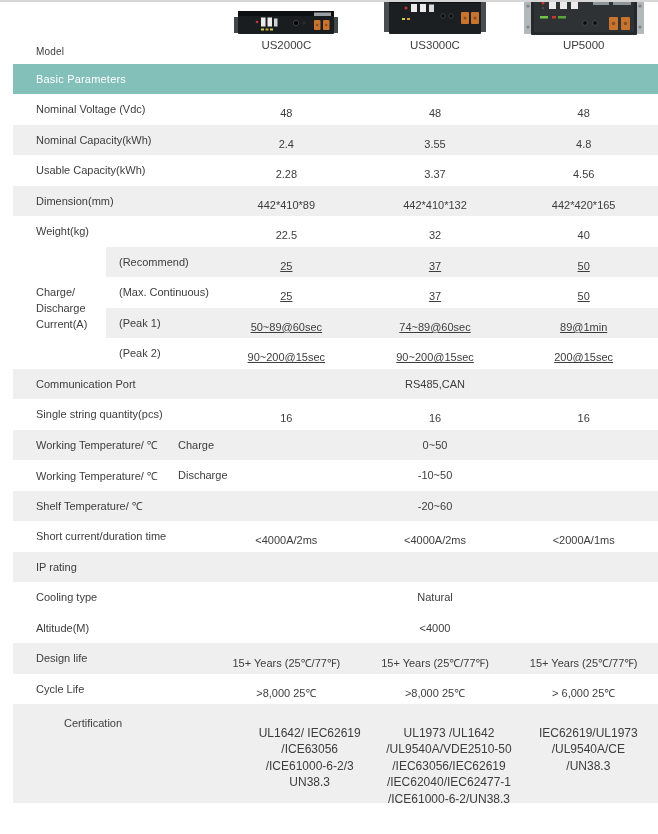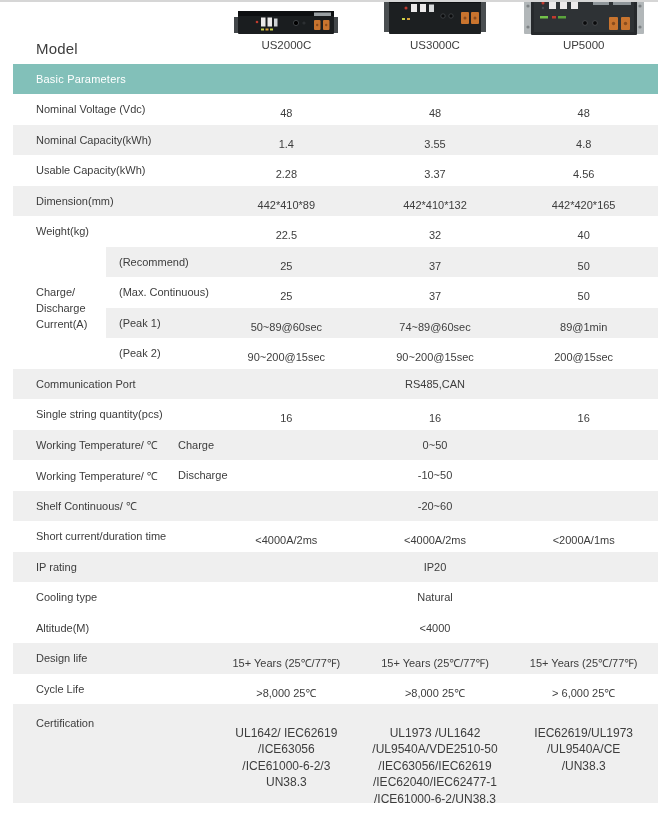--- a/index.html
+++ b/index.html
@@ -6,21 +6,21 @@
   .page {
     position:relative; width:658px; height:834px; overflow:hidden;
     background:#ffffff; box-sizing:border-box;
     border-top:2px solid #d6d6d6;
     font-family:"Liberation Sans", sans-serif; color:#3d3d3d;
   }
   .table { margin-left:13px; width:645px; }
 
   
   .model-row { display:flex; height:62px; align-items:flex-end; }
-  .model-label-cell { width:199px; box-sizing:border-box; padding-left:23px; padding-bottom:7px; font-size:15px; letter-spacing:.2px; }
+  .model-label-cell { width:199px; box-sizing:border-box; padding-left:23px; padding-bottom:7px; font-size:10px; letter-spacing:.2px; }
   .product-cell { flex:1; display:flex; flex-direction:column; align-items:center; justify-content:flex-end; padding-bottom:13px; }
   .product-name { font-size:11.5px; margin-top:1px; }
   .product-cell svg { display:block; }
 
   
   .band { height:30px; display:flex; align-items:center; padding-left:23px; box-sizing:border-box; color:#ffffff; font-size:11px; letter-spacing:.2px; }
 
   
   .row { display:flex; height:30.5px; align-items:center; font-size:11px; position:relative; }
   .row.shade { background:#efefef; }
@@ -29,24 +29,24 @@
   .spanval { flex:1; text-align:center; }
   .sublbl-abs { position:absolute; left:165px; top:0; height:100%; display:flex; align-items:center; }
 
   
   .group-row { display:flex; }
   .group-label { width:93px; box-sizing:border-box; padding-left:23px; display:flex; flex-direction:column; justify-content:center; line-height:16px; font-size:11px; background:#ffffff; }
   .subrows { flex:1; }
   .subrow { display:flex; height:30.5px; align-items:center; font-size:11px; }
   .subrow.shade { background:#efefef; }
   .sublabel { width:106px; box-sizing:border-box; padding-left:13px; }
-  .subrow .val { flex:1; text-align:center; }
-
-  
-  .row.tall { height:98.5px; align-items:flex-start; box-sizing:border-box; padding-top:13px; }
+  .subrow .val { flex:1; text-align:center;text-decoration:underline; }
+
+  
+  .row.tall { height:98.5px; align-items:flex-start; box-sizing:border-box; padding-top:13px;padding-left:28px; }
   .row.tall .val { font-size:12px; line-height:16.4px; }
 </style>
 </head>
 <body>
 
 <div class="page">
   <div class="table">
 
     <div class="model-row">
       <div class="model-label-cell">Model</div>
@@ -136,21 +136,21 @@
 
     <div id="table-body">
         <div class="row">
           <div class="lbl">Nominal Voltage (Vdc)</div>
           <div class="val">48</div>
           <div class="val">48</div>
           <div class="val">48</div>
         </div>
         <div class="row shade">
           <div class="lbl">Nominal Capacity(kWh)</div>
-          <div class="val">1.4</div>
+          <div class="val">2.4</div>
           <div class="val">3.55</div>
           <div class="val">4.8</div>
         </div>
         <div class="row">
           <div class="lbl">Usable Capacity(kWh)</div>
           <div class="val">2.28</div>
           <div class="val">3.37</div>
           <div class="val">4.56</div>
         </div>
         <div class="row shade">
@@ -212,32 +212,31 @@
           <div class="lbl">Working Temperature/ ℃</div>
           <div class="sublbl-abs">Charge</div>
           <div class="spanval">0~50</div>
         </div>
         <div class="row">
           <div class="lbl">Working Temperature/ ℃</div>
           <div class="sublbl-abs">Discharge</div>
           <div class="spanval">-10~50</div>
         </div>
         <div class="row shade">
-          <div class="lbl">Shelf Continuous/ ℃</div>
+          <div class="lbl">Shelf Temperature/ ℃</div>
           <div class="spanval">-20~60</div>
         </div>
         <div class="row">
           <div class="lbl">Short current/duration time</div>
           <div class="val">&lt;4000A/2ms</div>
           <div class="val">&lt;4000A/2ms</div>
           <div class="val">&lt;2000A/1ms</div>
         </div>
         <div class="row shade">
           <div class="lbl">IP rating</div>
-          <div class="spanval">IP20</div>
         </div>
         <div class="row">
           <div class="lbl">Cooling type</div>
           <div class="spanval">Natural</div>
         </div>
         <div class="row">
           <div class="lbl">Altitude(M)</div>
           <div class="spanval">&lt;4000</div>
         </div>
         <div class="row shade">

